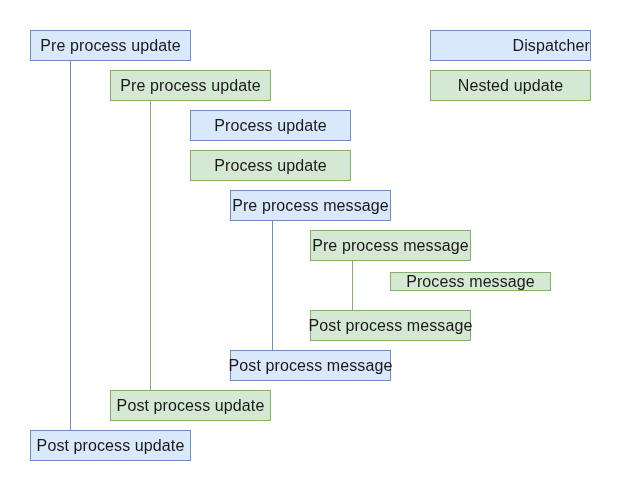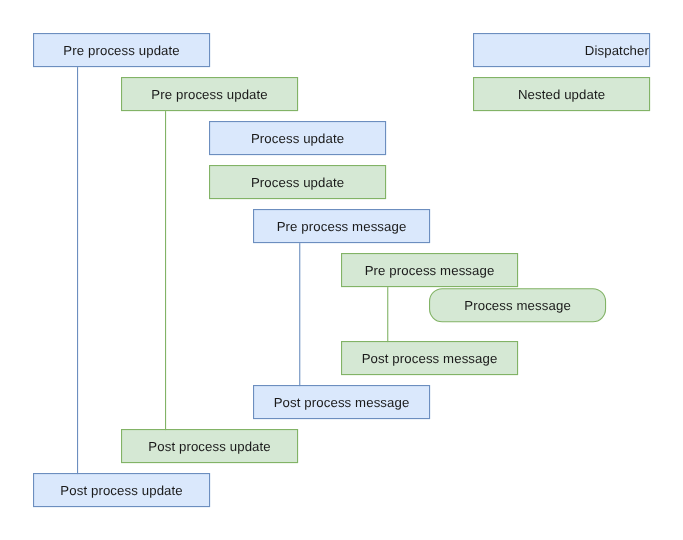--- a/index.html
+++ b/index.html
@@ -18,21 +18,21 @@
     width: 621px;
     height: 491px;
     background: #ffffff;
   }
   .node {
     position: absolute;
     box-sizing: border-box;
     display: flex;
     align-items: center;
     justify-content: center;
-    font-size: 12px;
+    font-size: 16px;
     line-height: 14px;
     color: #1a1a1a;
     text-align: center;
     border-width: 1px;
     border-style: solid;
     white-space: nowrap;
     letter-spacing: 0.1px;
   }
   .node.dispatcher {
     background: #dae8fc;
@@ -81,21 +81,21 @@
   </div>
 
   <div class="node dispatcher" style="left:230px; top:190px; width:161px; height:31px;">
     <span>Pre process message</span>
   </div>
 
   <div class="node router" style="left:310px; top:230px; width:161px; height:31px;">
     <span>Pre process message</span>
   </div>
 
-  <div class="node router" style="left:390px; top:262px; width:161px; height:31px;border-radius:12px;">
+  <div class="node router" style="left:390px; top:272px; width:161px; height:19px;">
     <span>Process message</span>
   </div>
 
   <div class="node router" style="left:310px; top:310px; width:161px; height:31px;">
     <span>Post process message</span>
   </div>
 
   <div class="node dispatcher" style="left:230px; top:350px; width:161px; height:31px;">
     <span>Post process message</span>
   </div>

